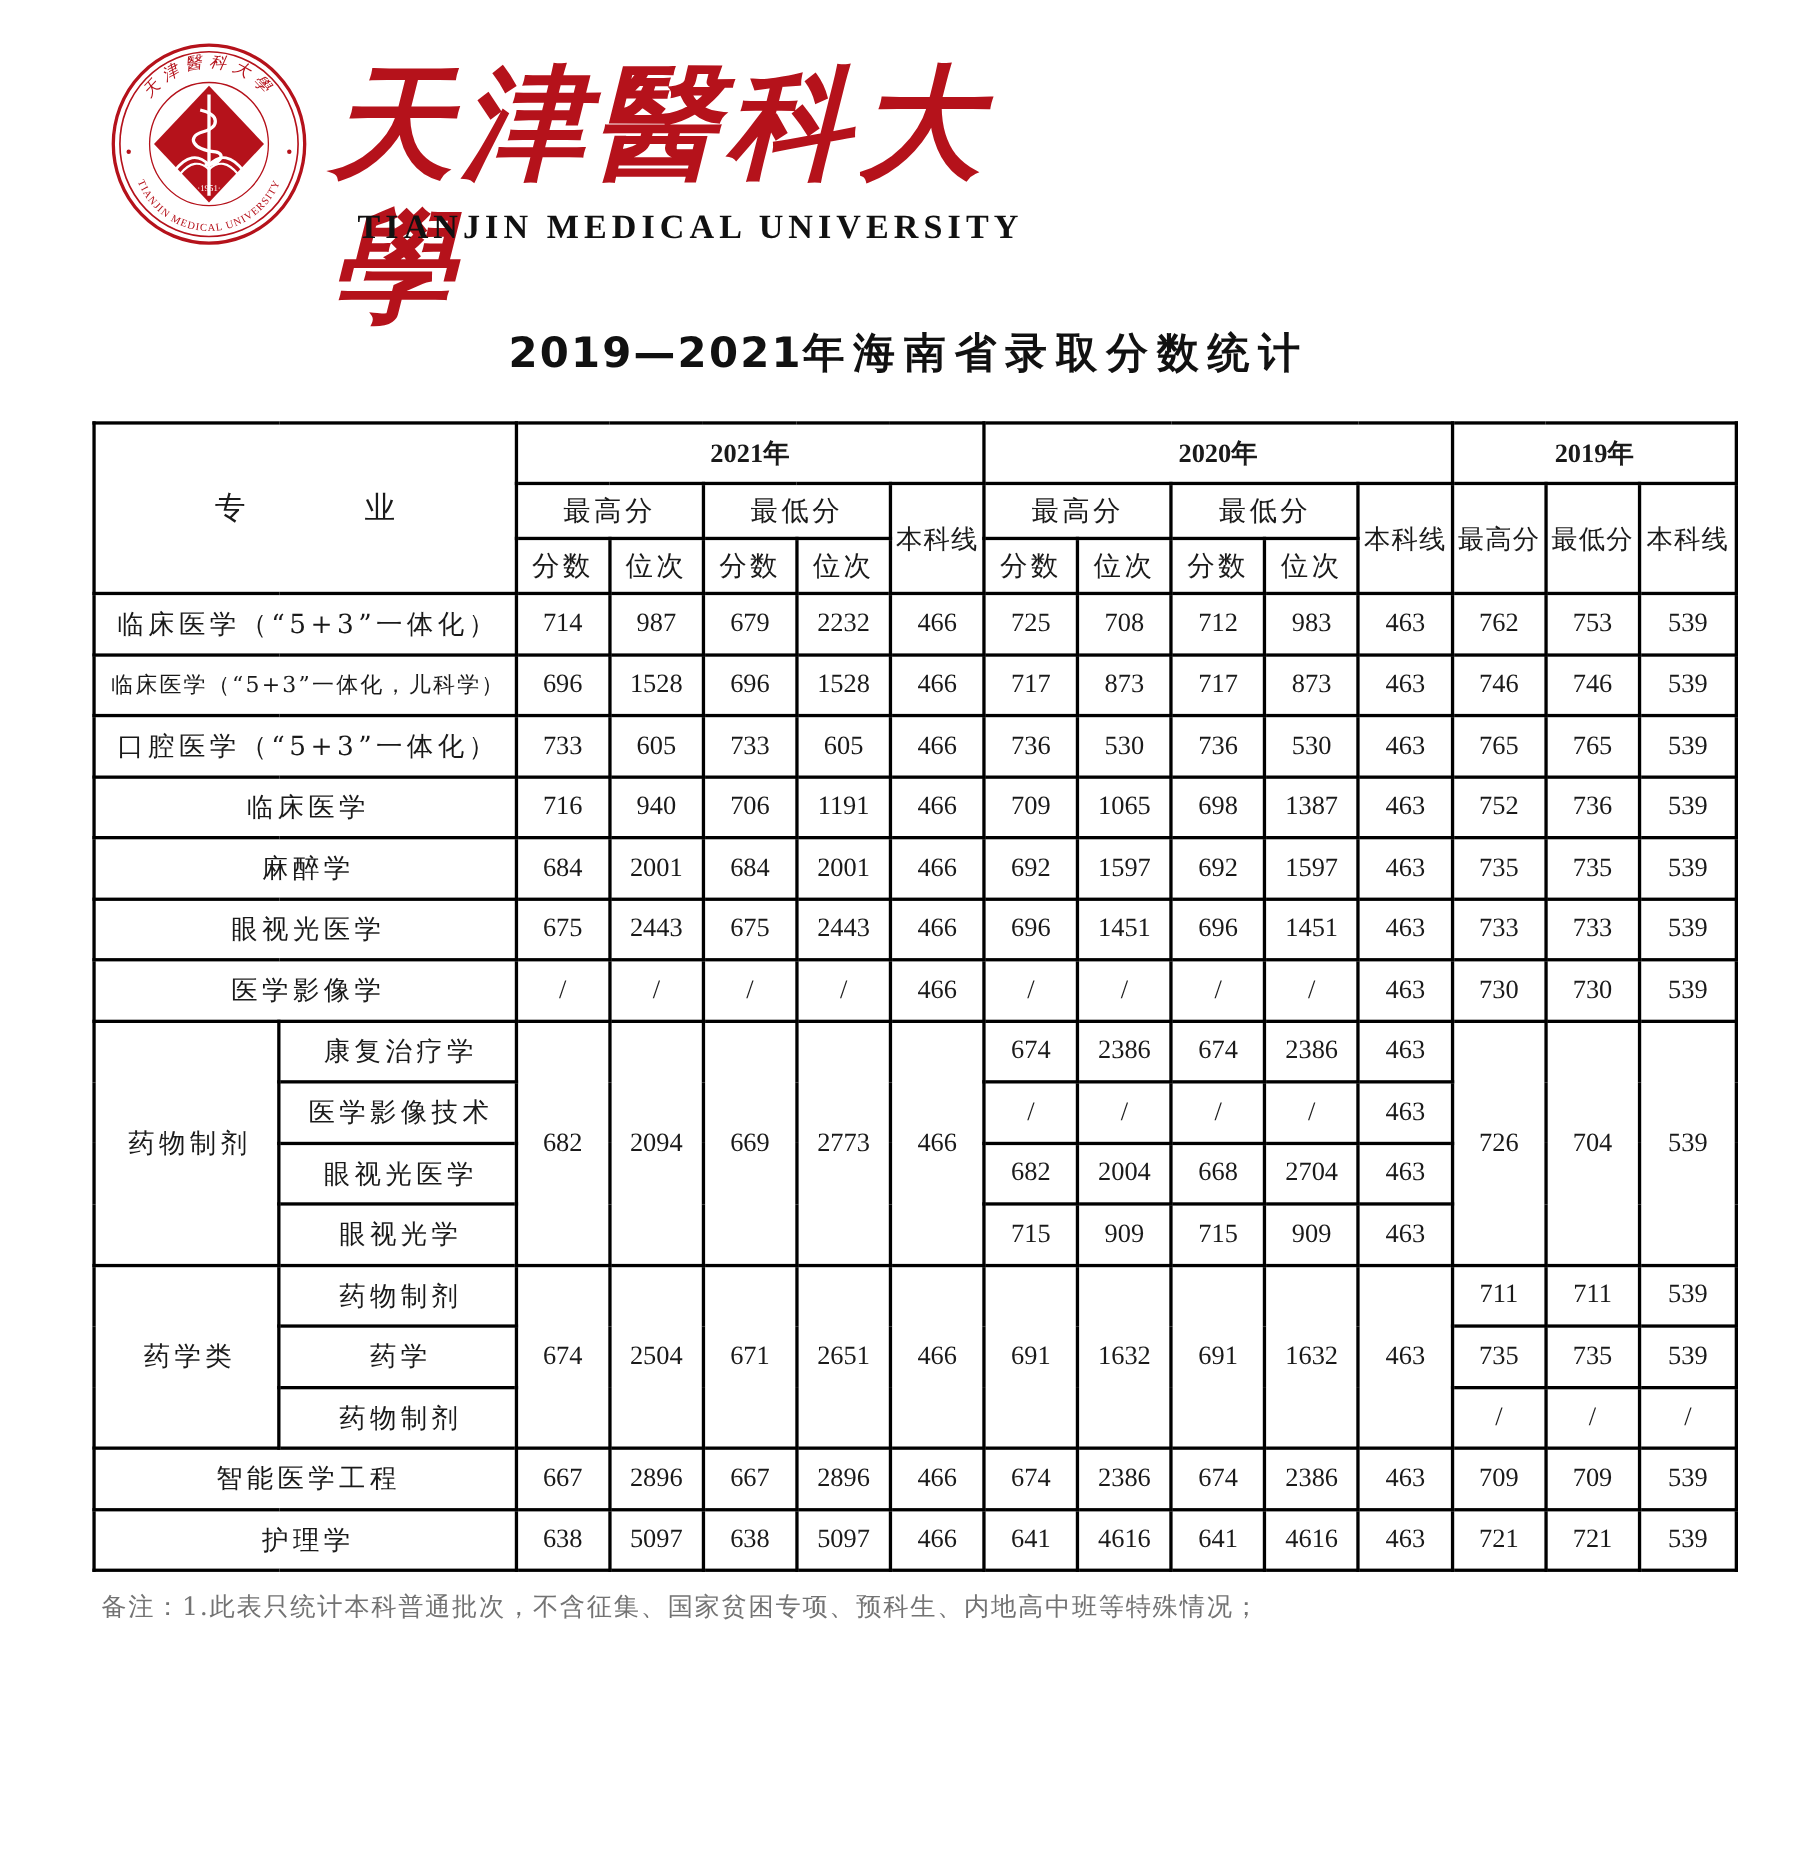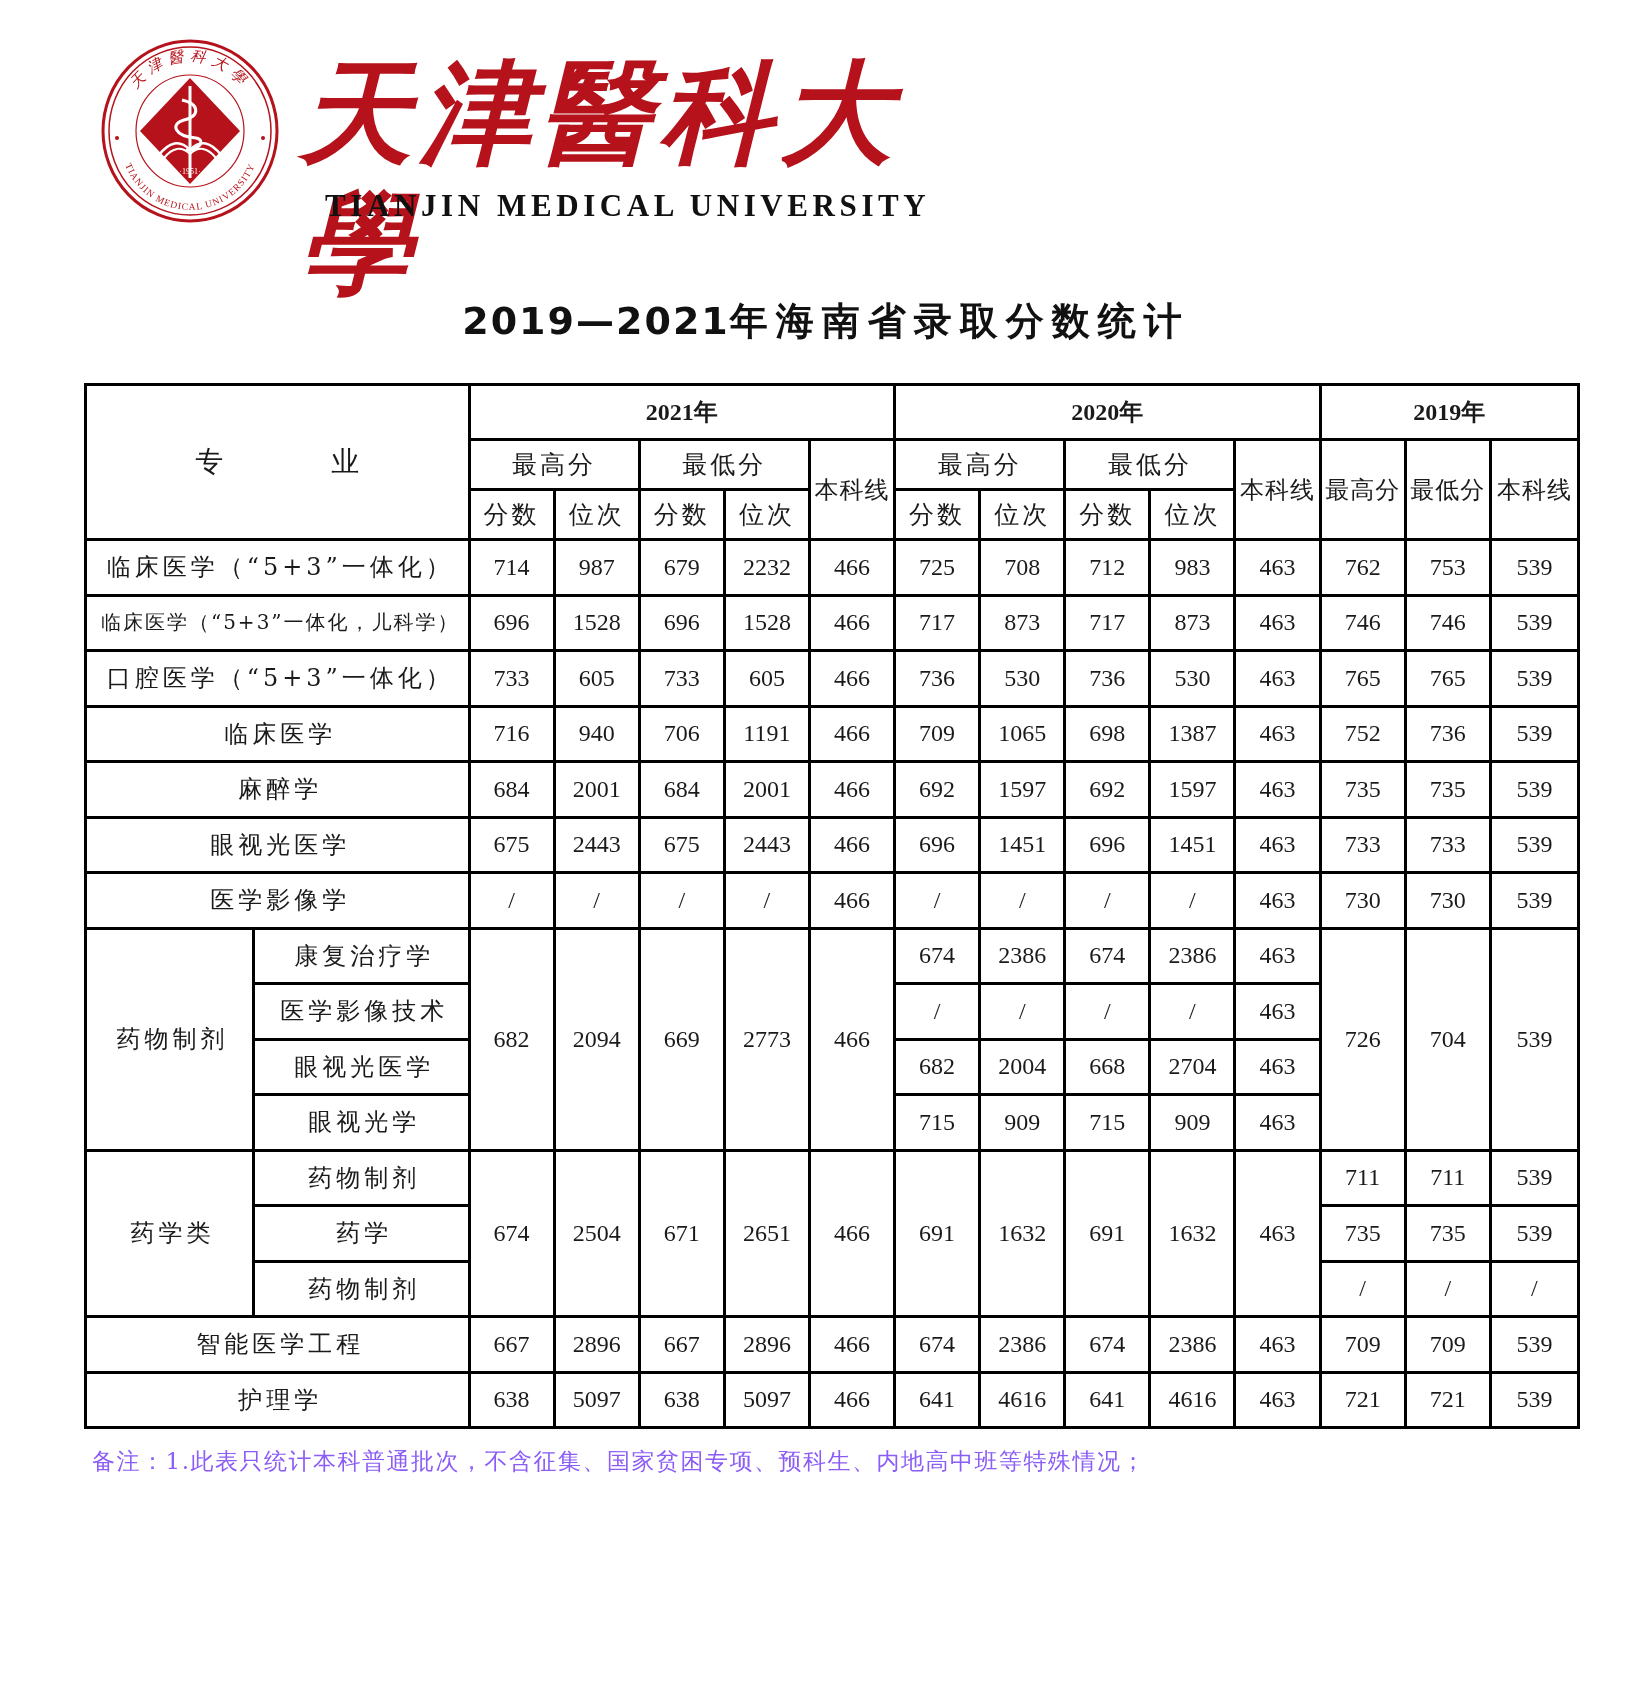--- a/index.html
+++ b/index.html
@@ -44,21 +44,21 @@
   .hdr-sub { height: 50px; font-size: 25px !important; letter-spacing: 3px; font-family: "DejaVu Serif", serif; }
   .hdr-sub2 { height: 50px; font-size: 25px !important; letter-spacing: 3px; font-family: "DejaVu Serif", serif; }
   .hdr-narrow { font-size: 24px !important; letter-spacing: 1px !important; }
   .hdr-major { font-size: 28px !important; letter-spacing: 40px; font-family: "DejaVu Serif", serif; font-weight: normal; padding-left: 40px !important; }
   tr.data td { height: 55.5px; }
   td.name { text-align: right; padding-left: 6px !important; font-family: "DejaVu Serif", serif; font-size: 24px !important; letter-spacing: 4px; }
   td.name.small { font-size: 20px !important; letter-spacing: 2px; }
   td.num { font-size: 24px !important; }
 
   
-  .notes { position: absolute; left: 92px; top: 1443px; font-family: "DejaVu Serif", serif; font-size: 23px; line-height: 37px; color: #8b5cf6; letter-spacing: 1.5px; }
+  .notes { position: absolute; left: 92px; top: 1443px; font-family: "DejaVu Serif", serif; font-size: 23px; line-height: 37px; color: #737373; letter-spacing: 1.5px; }
   .notes .line2 { padding-left: 80px; }
 </style>
 </head>
 <body>
 
 <div class="header">
   <svg class="seal" viewBox="0 0 180 186">
     <defs>
       <path id="ringTop" d="M 24 93 A 66 70 0 0 1 156 93"></path>
       <path id="ringBot" d="M 20 100 A 70 72 0 0 0 160 100"></path>

